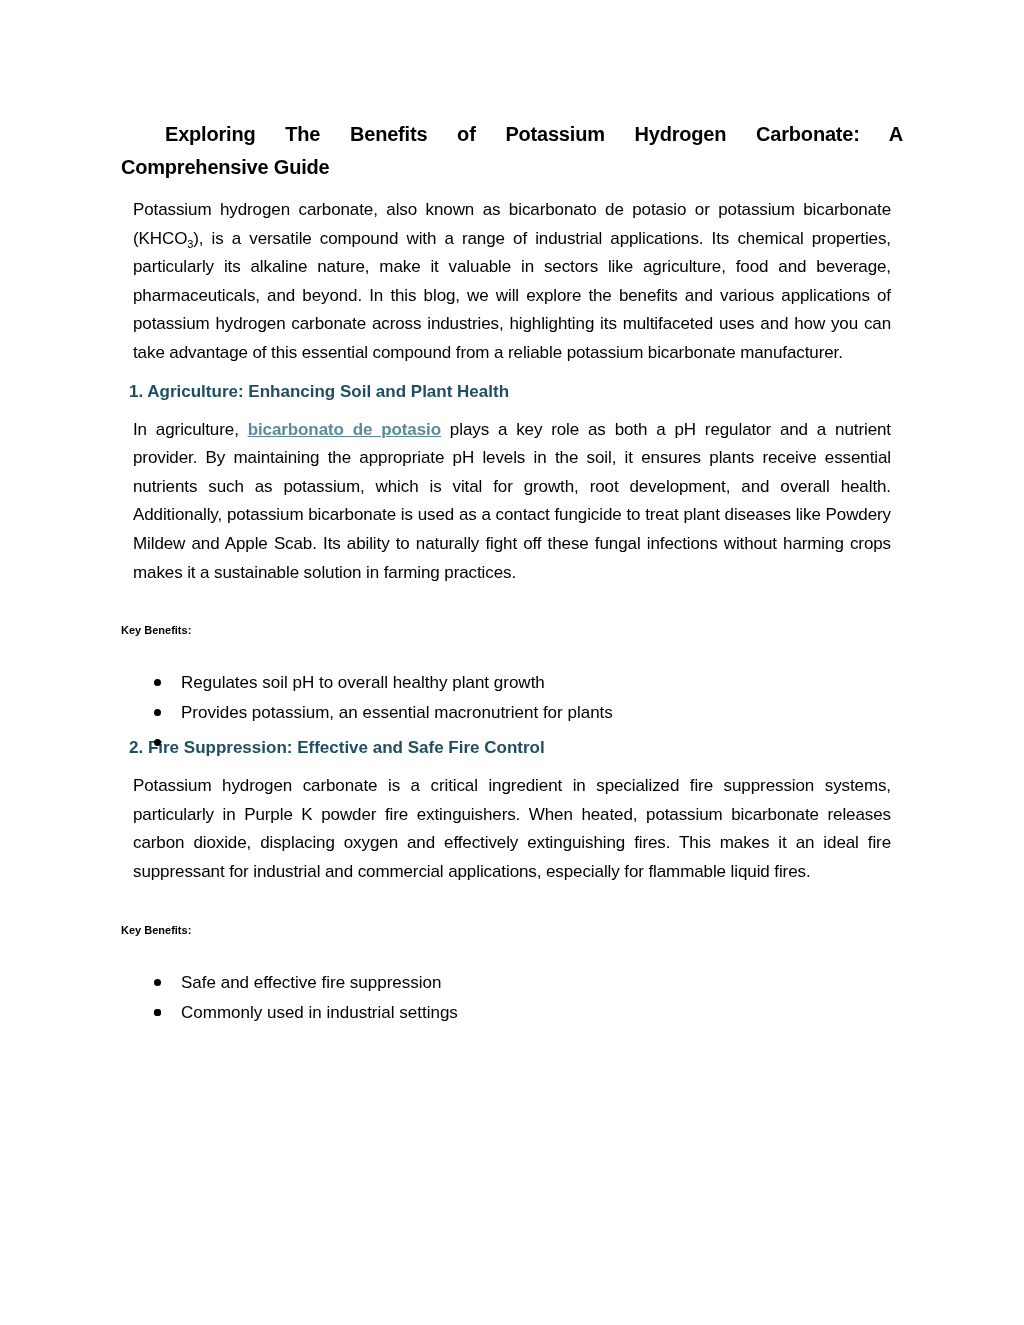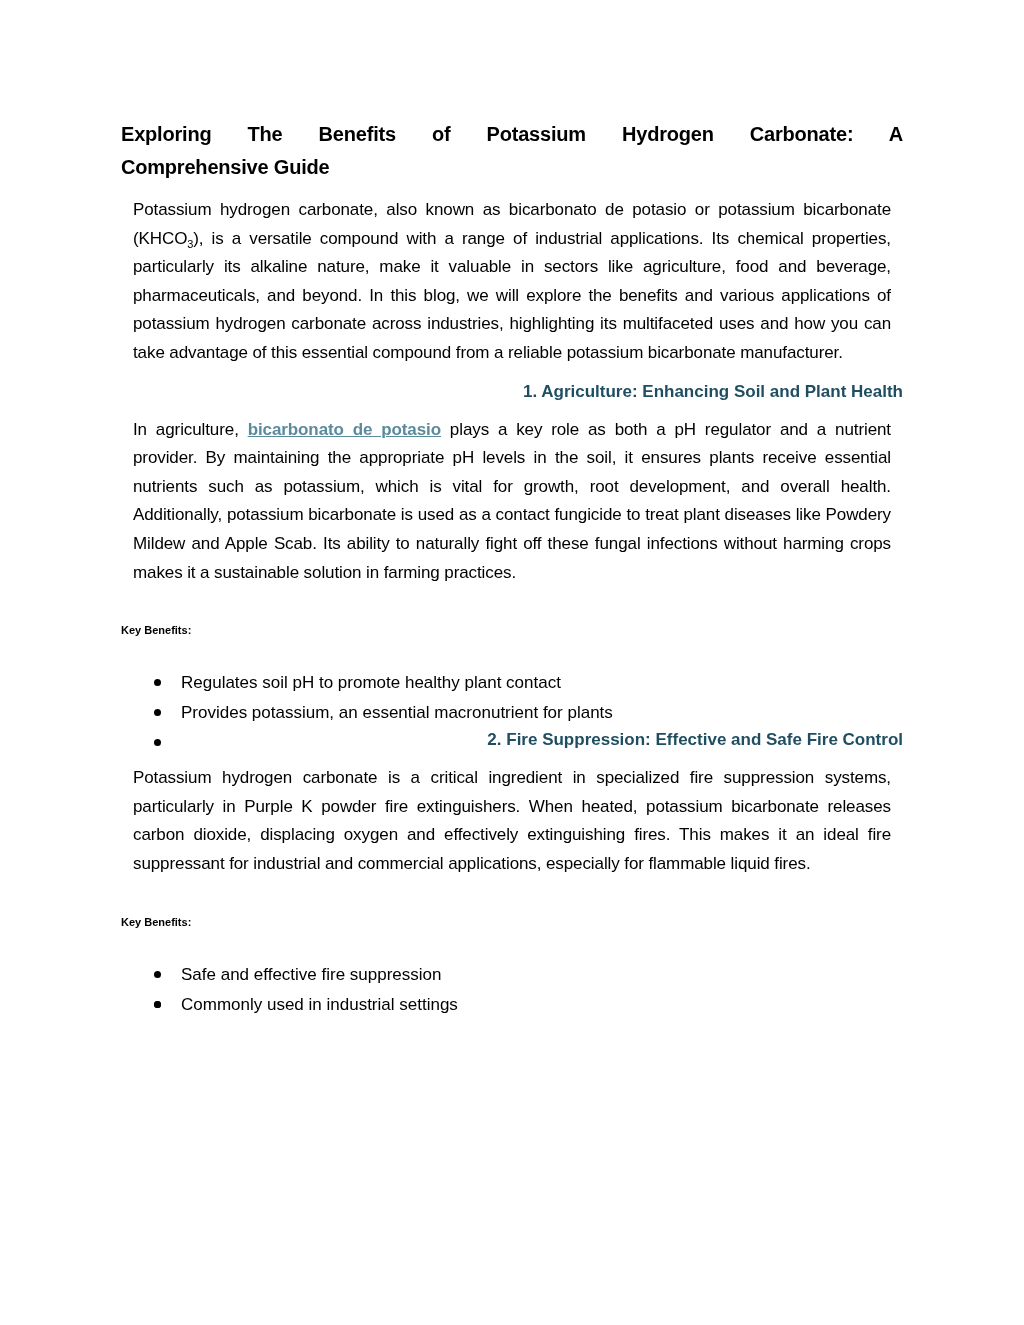--- a/index.html
+++ b/index.html
@@ -1,26 +1,26 @@
 <!DOCTYPE html>
 <html><head>
   <meta charset="utf-8">
   <style>
     html, body { margin: 0; padding: 0; background: #ffffff; }
     body { width: 1024px; height: 1325px; position: relative; overflow: hidden;
            font-family: "Liberation Sans", sans-serif; color: #000000; }
     .page { position: absolute; left: 121px; top: 118px; width: 782px; }
     .title { font-weight: bold; font-size: 20px; line-height: 33px; margin: 0;
              text-align: justify; text-align-last: left; letter-spacing: -0.2px; }
-    .title .l1 { display: block; text-align: justify; text-align-last: justify; }
+    .title .l1 { display: block; text-align: justify; text-align-last: justify; margin-left: 44px; }
     .title .l2 { display: block; }
     p.body { font-size: 17px; line-height: 28.6px; margin: 12px; text-align: justify;
              letter-spacing: -0.1px; }
     .intro { margin-top: 19px; }
-    h2.sec { font-size: 17px; font-weight: bold; color: #1f4e63; margin: 0; line-height: 24px; text-align: right; }
+    h2.sec { font-size: 17px; font-weight: bold; color: #1f4e63; margin: 8px; line-height: 24px; }
     .sec1 { margin-top: 27px; }
     .sec2 { margin-top: 31px; }
     .p1 { margin-top: 28px; }
     .p2 { margin-top: 28px; }
     .kb { font-weight: bold; font-size: 11px; margin: 0; line-height: 24px; }
     .kb1 { margin-top: 31px; }
     .kb2 { margin-top: 31px; }
     ul.bul { list-style: none; margin: 0; padding: 0; }
     ul.bul1 { margin-top: 26px; }
     ul.bul2 { margin-top: 26px; }
@@ -40,21 +40,21 @@
   </h1>
 
   <p class="body intro"><span>Potassium hydrogen carbonate, also known as bicarbonato de potasio or potassium bicarbonate (KHCO</span><sub>3</sub><span>), is a versatile compound with a range of industrial applications. Its chemical properties, particularly its alkaline nature, make it valuable in sectors like agriculture, food and beverage, pharmaceuticals, and beyond. In this blog, we will explore the benefits and various applications of potassium hydrogen carbonate across industries, highlighting its multifaceted uses and how you can take advantage of this essential compound from a reliable potassium bicarbonate manufacturer.</span></p>
 
   <h2 class="sec sec1">1. Agriculture: Enhancing Soil and Plant Health</h2>
 
   <p class="body p1"><span>In agriculture, </span><a class="lnk" href="#">bicarbonato de potasio</a><span> plays a key role as both a pH regulator and a nutrient provider. By maintaining the appropriate pH levels in the soil, it ensures plants receive essential nutrients such as potassium, which is vital for growth, root development, and overall health. Additionally, potassium bicarbonate is used as a contact fungicide to treat plant diseases like Powdery Mildew and Apple Scab. Its ability to naturally fight off these fungal infections without harming crops makes it a sustainable solution in farming practices.</span></p>
 
   <p class="kb kb1">Key Benefits:</p>
   <ul class="bul bul1">
-    <li><span class="dot"></span><span>Regulates soil pH to promote healthy plant contact</span></li>
+    <li><span class="dot"></span><span>Regulates soil pH to overall healthy plant growth</span></li>
     <li><span class="dot"></span><span>Provides potassium, an essential macronutrient for plants</span></li>
     <li><span class="dot"></span></li>
   </ul>
 
   <h2 class="sec sec2">2. Fire Suppression: Effective and Safe Fire Control</h2>
 
   <p class="body p2">Potassium hydrogen carbonate is a critical ingredient in specialized fire suppression systems, particularly in Purple K powder fire extinguishers. When heated, potassium bicarbonate releases carbon dioxide, displacing oxygen and effectively extinguishing fires. This makes it an ideal fire suppressant for industrial and commercial applications, especially for flammable liquid fires.</p>
 
   <p class="kb kb2">Key Benefits:</p>
   <ul class="bul bul2">

